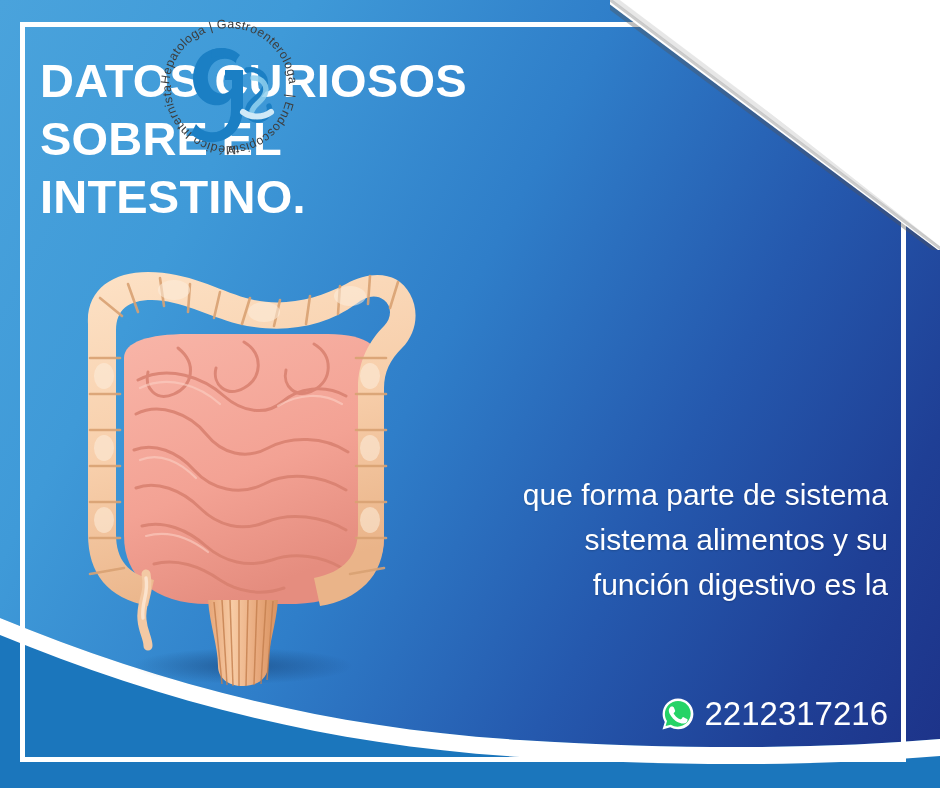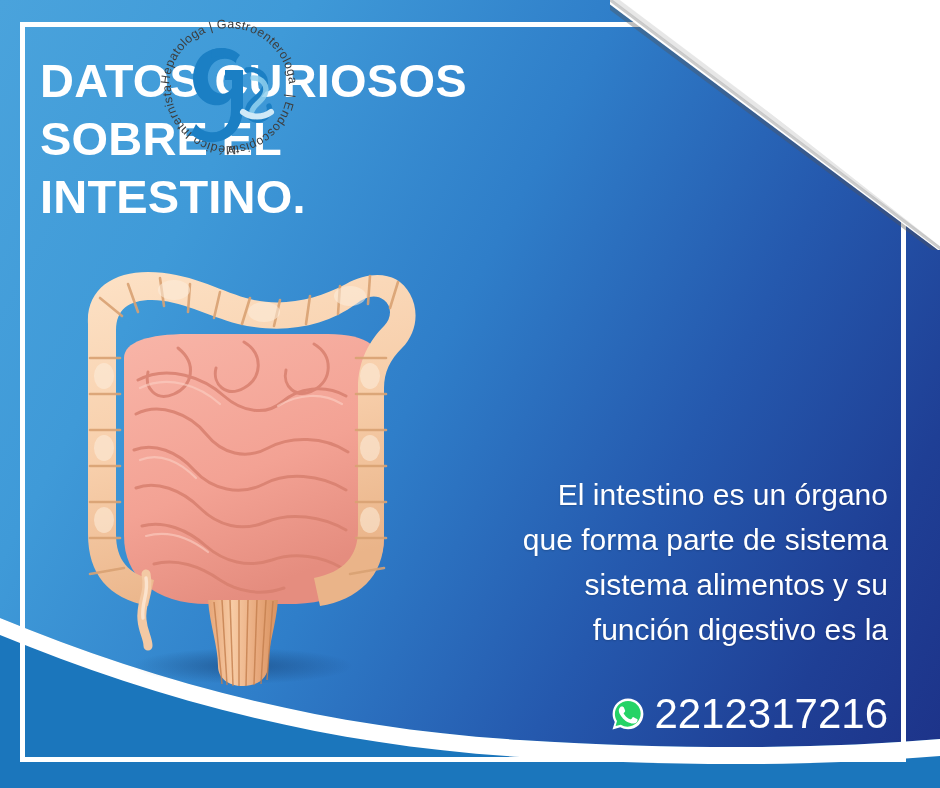--- a/index.html
+++ b/index.html
@@ -55,21 +55,21 @@
     position:absolute;right:52px;top:472px;width:420px;z-index:7;
     color:#ffffff;font-size:30px;line-height:45px;text-align:right;
     text-shadow:0 1px 2px rgba(0,0,0,.18);
   }
   .body-copy span{display:block;}
 
   
   .wa-line{
     position:absolute;right:52px;top:695px;z-index:8;
     display:flex;align-items:center;gap:9px;
-    color:#ffffff;font-size:42px;line-height:38px;
+    color:#ffffff;font-size:33px;line-height:38px;
   }
   .wa-icon{width:34px;height:34px;display:block;flex:0 0 auto;}
   .wa-num{white-space:nowrap;}
 </style>
 </head>
 <body>
 
 <div id="poster">
 
   <div class="wave-under">
@@ -264,21 +264,20 @@
           <path d="M220,362 L218,448"></path>
             <path d="M229,362 L226,447"></path>
           <path d="M238,362 L233,446"></path>
             <path d="M245,363 L239,442"></path>
         </g>
       </g>
     </svg>
   </div>
 
   <div class="body-copy">
-    <span>El intestino es un órgano</span>
     <span>que forma parte de sistema</span>
     <span>sistema alimentos y su</span>
     <span>función digestivo es la</span>
   </div>
 
   <div class="wa-line">
     <svg class="wa-icon" viewBox="0 0 34 34" xmlns="http://www.w3.org/2000/svg">
       <path d="M17 1.6C8.5 1.6 1.6 8.5 1.6 17c0 2.9.8 5.6 2.2 7.9L1.5 32.5l7.8-2.2C11.5 31.5 14.2 32.3 17 32.3
                c8.5 0 15.4-6.9 15.4-15.4S25.5 1.6 17 1.6z" fill="#ffffff"></path>
       <path d="M17 3.9C9.8 3.9 3.9 9.8 3.9 17c0 2.6.8 5.1 2.1 7.1l-1.4 5 5.2-1.4c2 1.3 4.3 2 6.8 2

